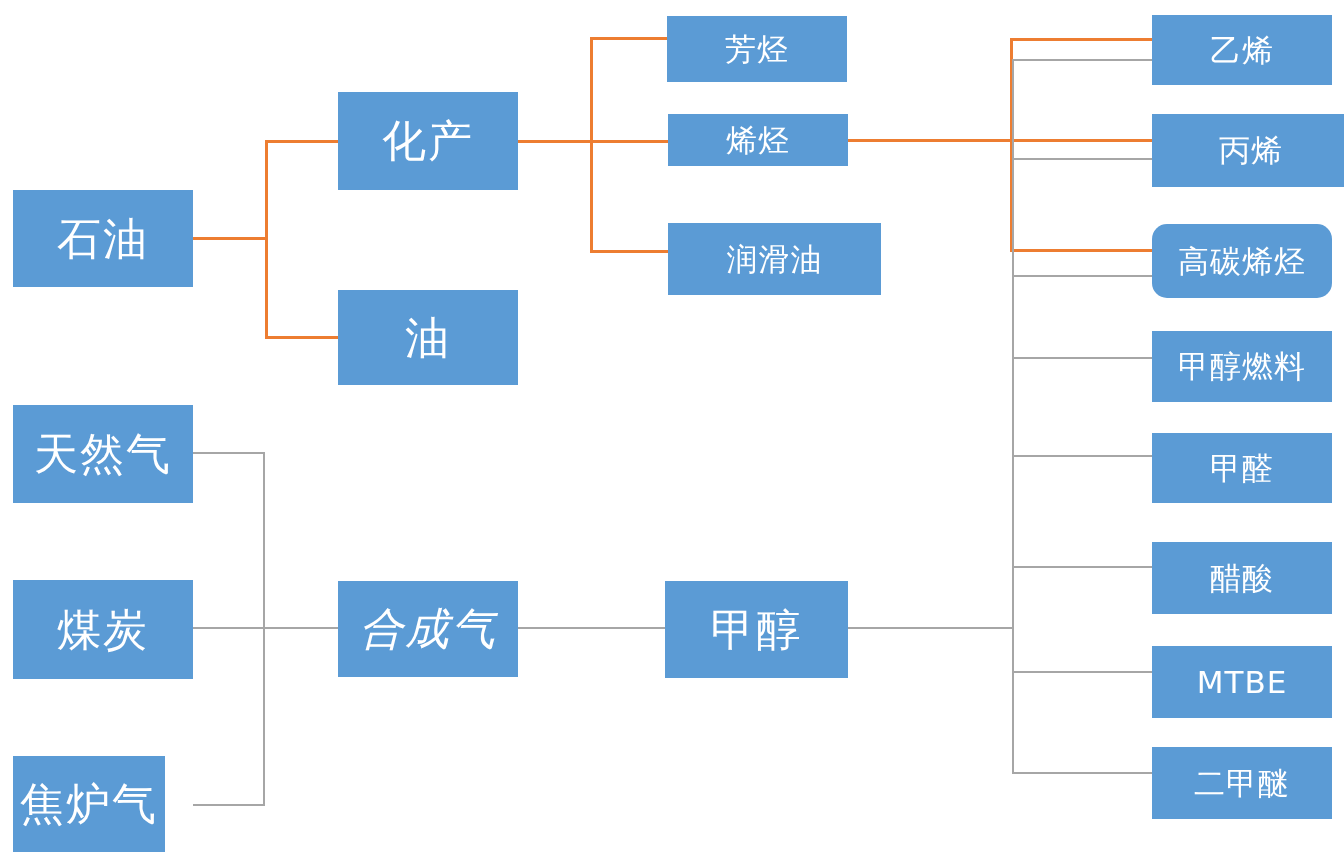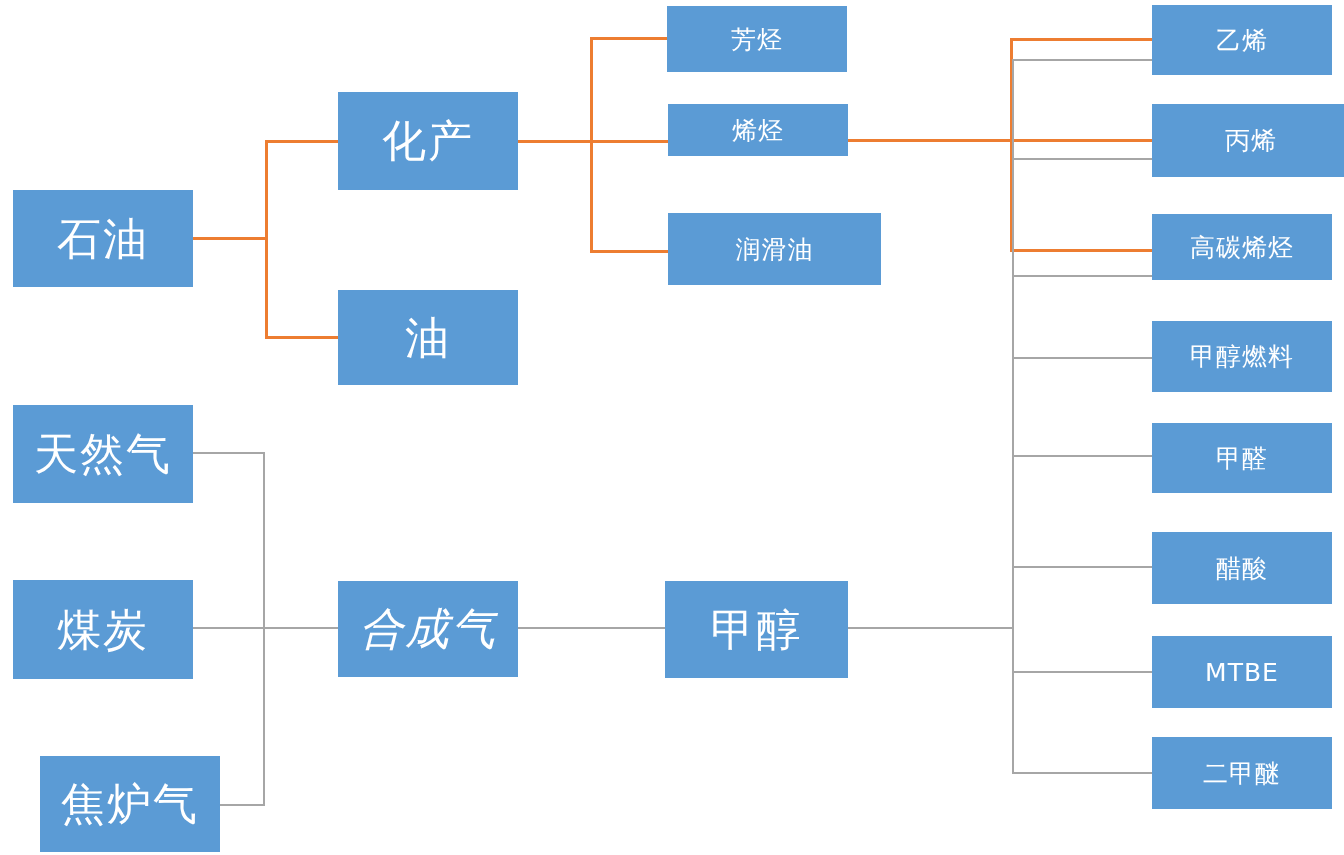--- a/index.html
+++ b/index.html
@@ -21,21 +21,21 @@
     color: var(--node-text, #ffffff);
     display: flex;
     align-items: center;
     justify-content: center;
     font-size: 44px;
     line-height: 1;
     white-space: nowrap;
     letter-spacing: 2px;
     user-select: none;
   }
-  .node.small { font-size: 25px; letter-spacing: 1px; }
+  .node.small { font-size: 31px; letter-spacing: 1px; margin-top: 10px; }
   .edge { position: absolute; }
   .edge.orange { background: var(--edge-orange, #ED7D31); }
   .edge.gray   { background: var(--edge-gray, #A6A6A6); }
 </style>
 </head>
 <body>
 
 <div id="canvas">
 
   <div class="edge orange" style="left:193px; top:237px; width:75px;  height:3px;"></div>
@@ -63,33 +63,33 @@
   <div class="edge gray" style="left:1014px; top:275px; width:138px; height:2px;"></div>
   <div class="edge gray" style="left:1014px; top:357px; width:138px; height:2px;"></div>
   <div class="edge gray" style="left:1014px; top:455px; width:138px; height:2px;"></div>
   <div class="edge gray" style="left:1014px; top:566px; width:138px; height:2px;"></div>
   <div class="edge gray" style="left:1014px; top:671px; width:138px; height:2px;"></div>
   <div class="edge gray" style="left:1014px; top:772px; width:138px; height:2px;"></div>
 
   <div class="node" style="left:13px;  top:190px; width:180px; height:97px;">石油</div>
   <div class="node" style="left:13px;  top:405px; width:180px; height:98px;">天然气</div>
   <div class="node" style="left:13px;  top:580px; width:180px; height:99px;">煤炭</div>
-  <div class="node" style="left:13px;  top:756px; width:180px; height:96px;margin-left:27px;">焦炉气</div>
+  <div class="node" style="left:13px;  top:756px; width:152px; height:96px;">焦炉气</div>
 
   <div class="node" style="left:338px; top:92px;  width:180px; height:98px;">化产</div>
   <div class="node" style="left:338px; top:290px; width:180px; height:95px;">油</div>
   <div class="node" style="left:338px; top:581px; width:180px; height:96px;font-style:italic;">合成气</div>
 
   <div class="node small" style="left:667px; top:6px;   width:180px; height:66px;">芳烃</div>
   <div class="node small" style="left:668px; top:104px; width:180px; height:52px;">烯烃</div>
   <div class="node small" style="left:668px; top:213px; width:213px; height:72px;">润滑油</div>
   <div class="node" style="left:665px; top:581px; width:183px; height:97px;">甲醇</div>
 
   <div class="node small" style="left:1152px; top:5px;   width:180px; height:70px;">乙烯</div>
   <div class="node small" style="left:1152px; top:104px; width:198px; height:73px;">丙烯</div>
-  <div class="node small" style="left:1152px; top:214px; width:180px; height:66px;">高碳烯烃</div>
+  <div class="node small" style="left:1152px; top:214px; width:180px; height:74px;border-radius:15px;">高碳烯烃</div>
   <div class="node small" style="left:1152px; top:321px; width:180px; height:71px;">甲醇燃料</div>
   <div class="node small" style="left:1152px; top:423px; width:180px; height:70px;">甲醛</div>
   <div class="node small" style="left:1152px; top:532px; width:180px; height:72px;">醋酸</div>
   <div class="node small" style="left:1152px; top:636px; width:180px; height:72px;">MTBE</div>
   <div class="node small" style="left:1152px; top:737px; width:180px; height:72px;">二甲醚</div>
 
 </div>
 
 </body></html>

